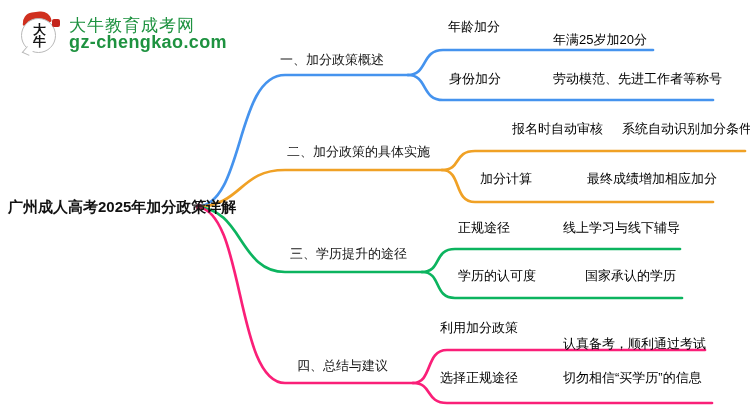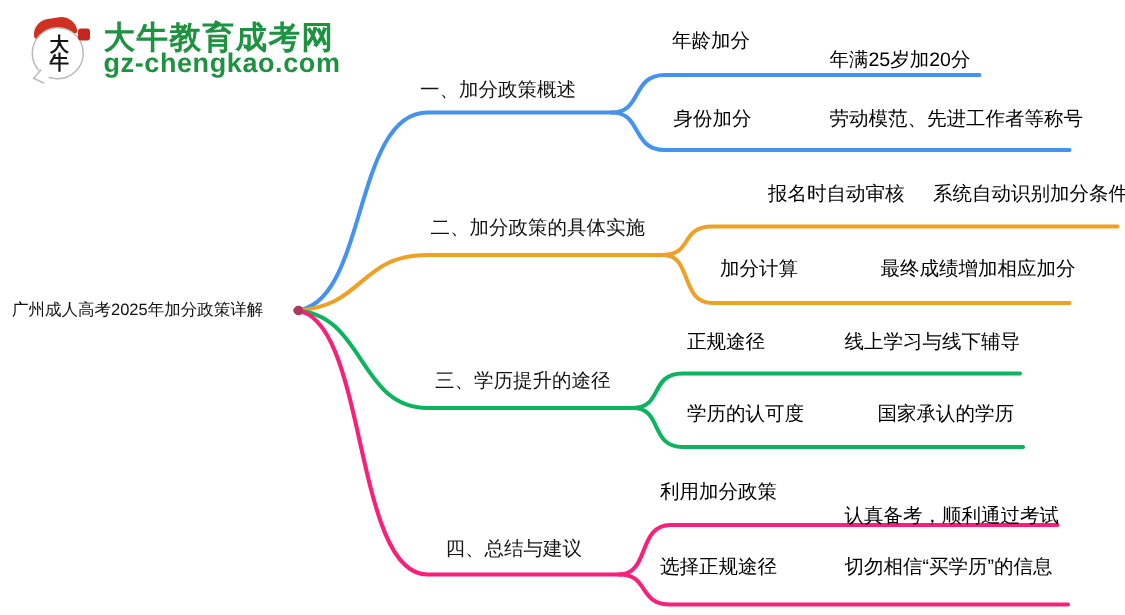--- a/index.html
+++ b/index.html
@@ -3,21 +3,21 @@
 <meta charset="utf-8">
 <style>
   html,body{margin:0;padding:0;background:#ffffff;}
   .stage{
     position:relative;width:750px;height:410px;background:#ffffff;overflow:hidden;
     font-family:"Liberation Sans","DejaVu Sans",sans-serif;
   }
   .stage svg{position:absolute;left:0;top:0;}
   .mm-line{fill:none;stroke-width:2.7;stroke-linecap:round;}
   .node{position:absolute;white-space:nowrap;color:#000000;font-size:13px;line-height:18px;}
-  .root-label{font-size:11px;font-weight:400;color:#111;}
+  .root-label{font-size:15px;font-weight:700;color:#111;}
   .branch-label{font-size:13px;font-weight:500;color:#141414;}
   
   .logo{position:absolute;left:18px;top:10px;display:flex;align-items:center;}
   .logo-icon{position:relative;width:44px;height:44px;}
   .bubble{
     position:absolute;left:3px;top:8px;width:33px;height:33px;background:#fff;
     border:1.5px solid #b9b9b9;border-radius:50%;
     display:flex;align-items:center;justify-content:center;
   }
   .niu-text{
@@ -28,21 +28,21 @@
     position:absolute;left:4px;top:2px;width:29px;height:12px;
     border-radius:15px 15px 2px 2px;transform:rotate(-8deg);
   }
   .red-seal{position:absolute;right:2px;top:9px;width:8px;height:8px;border-radius:2px;}
   .bubble-tail{
     position:absolute;left:6px;top:37px;width:7px;height:7px;background:#fff;
     border-left:1.5px solid #b9b9b9;border-bottom:1.5px solid #b9b9b9;
     transform:rotate(25deg) skewX(-15deg);
   }
   .logo-text{margin-left:7px;}
-  .site-name{font-size:21px;font-weight:700;letter-spacing:1px;line-height:19px;}
+  .site-name{font-size:17px;font-weight:400;letter-spacing:1px;line-height:19px;}
   .site-url{font-size:18px;font-weight:700;letter-spacing:.4px;line-height:14px;}
 </style>
 </head>
 <body>
 
 <div class="stage">
 
   <svg width="750" height="410" viewBox="0 0 750 410">
 
     <path class="mm-line" d="M197,207 C245,204 235,75 285,75 L408,75" stroke="#4593ee"></path>

